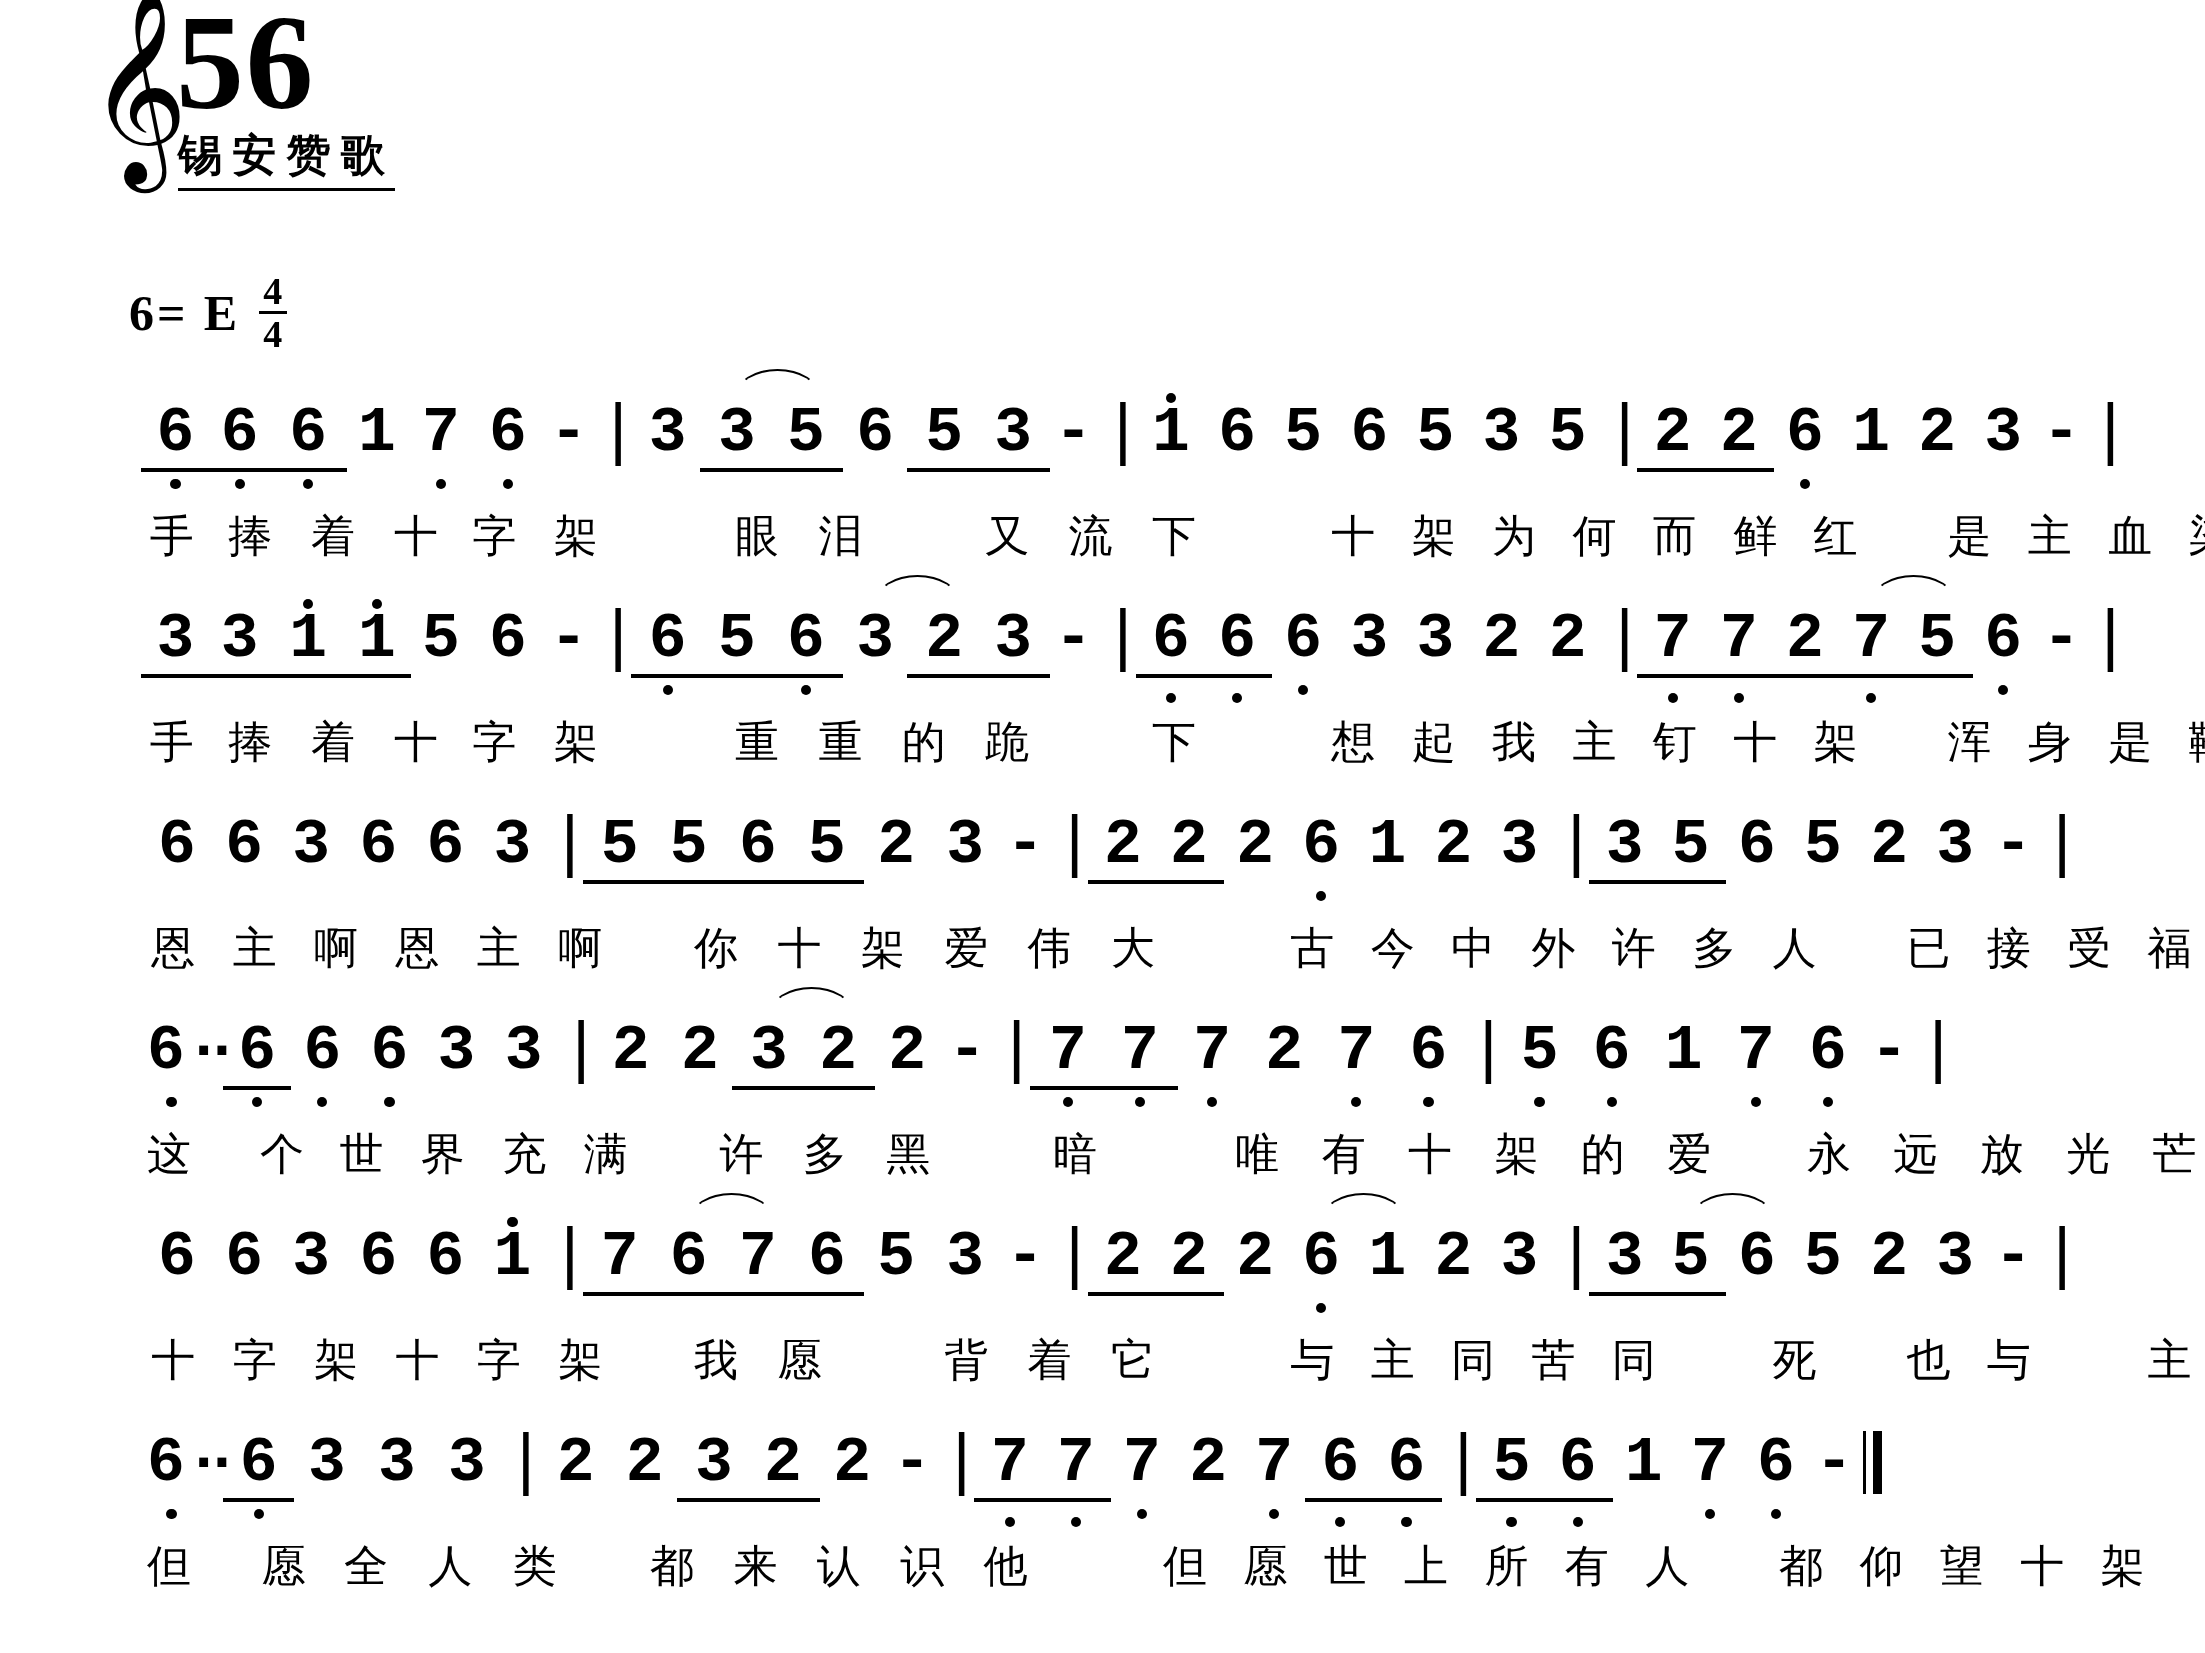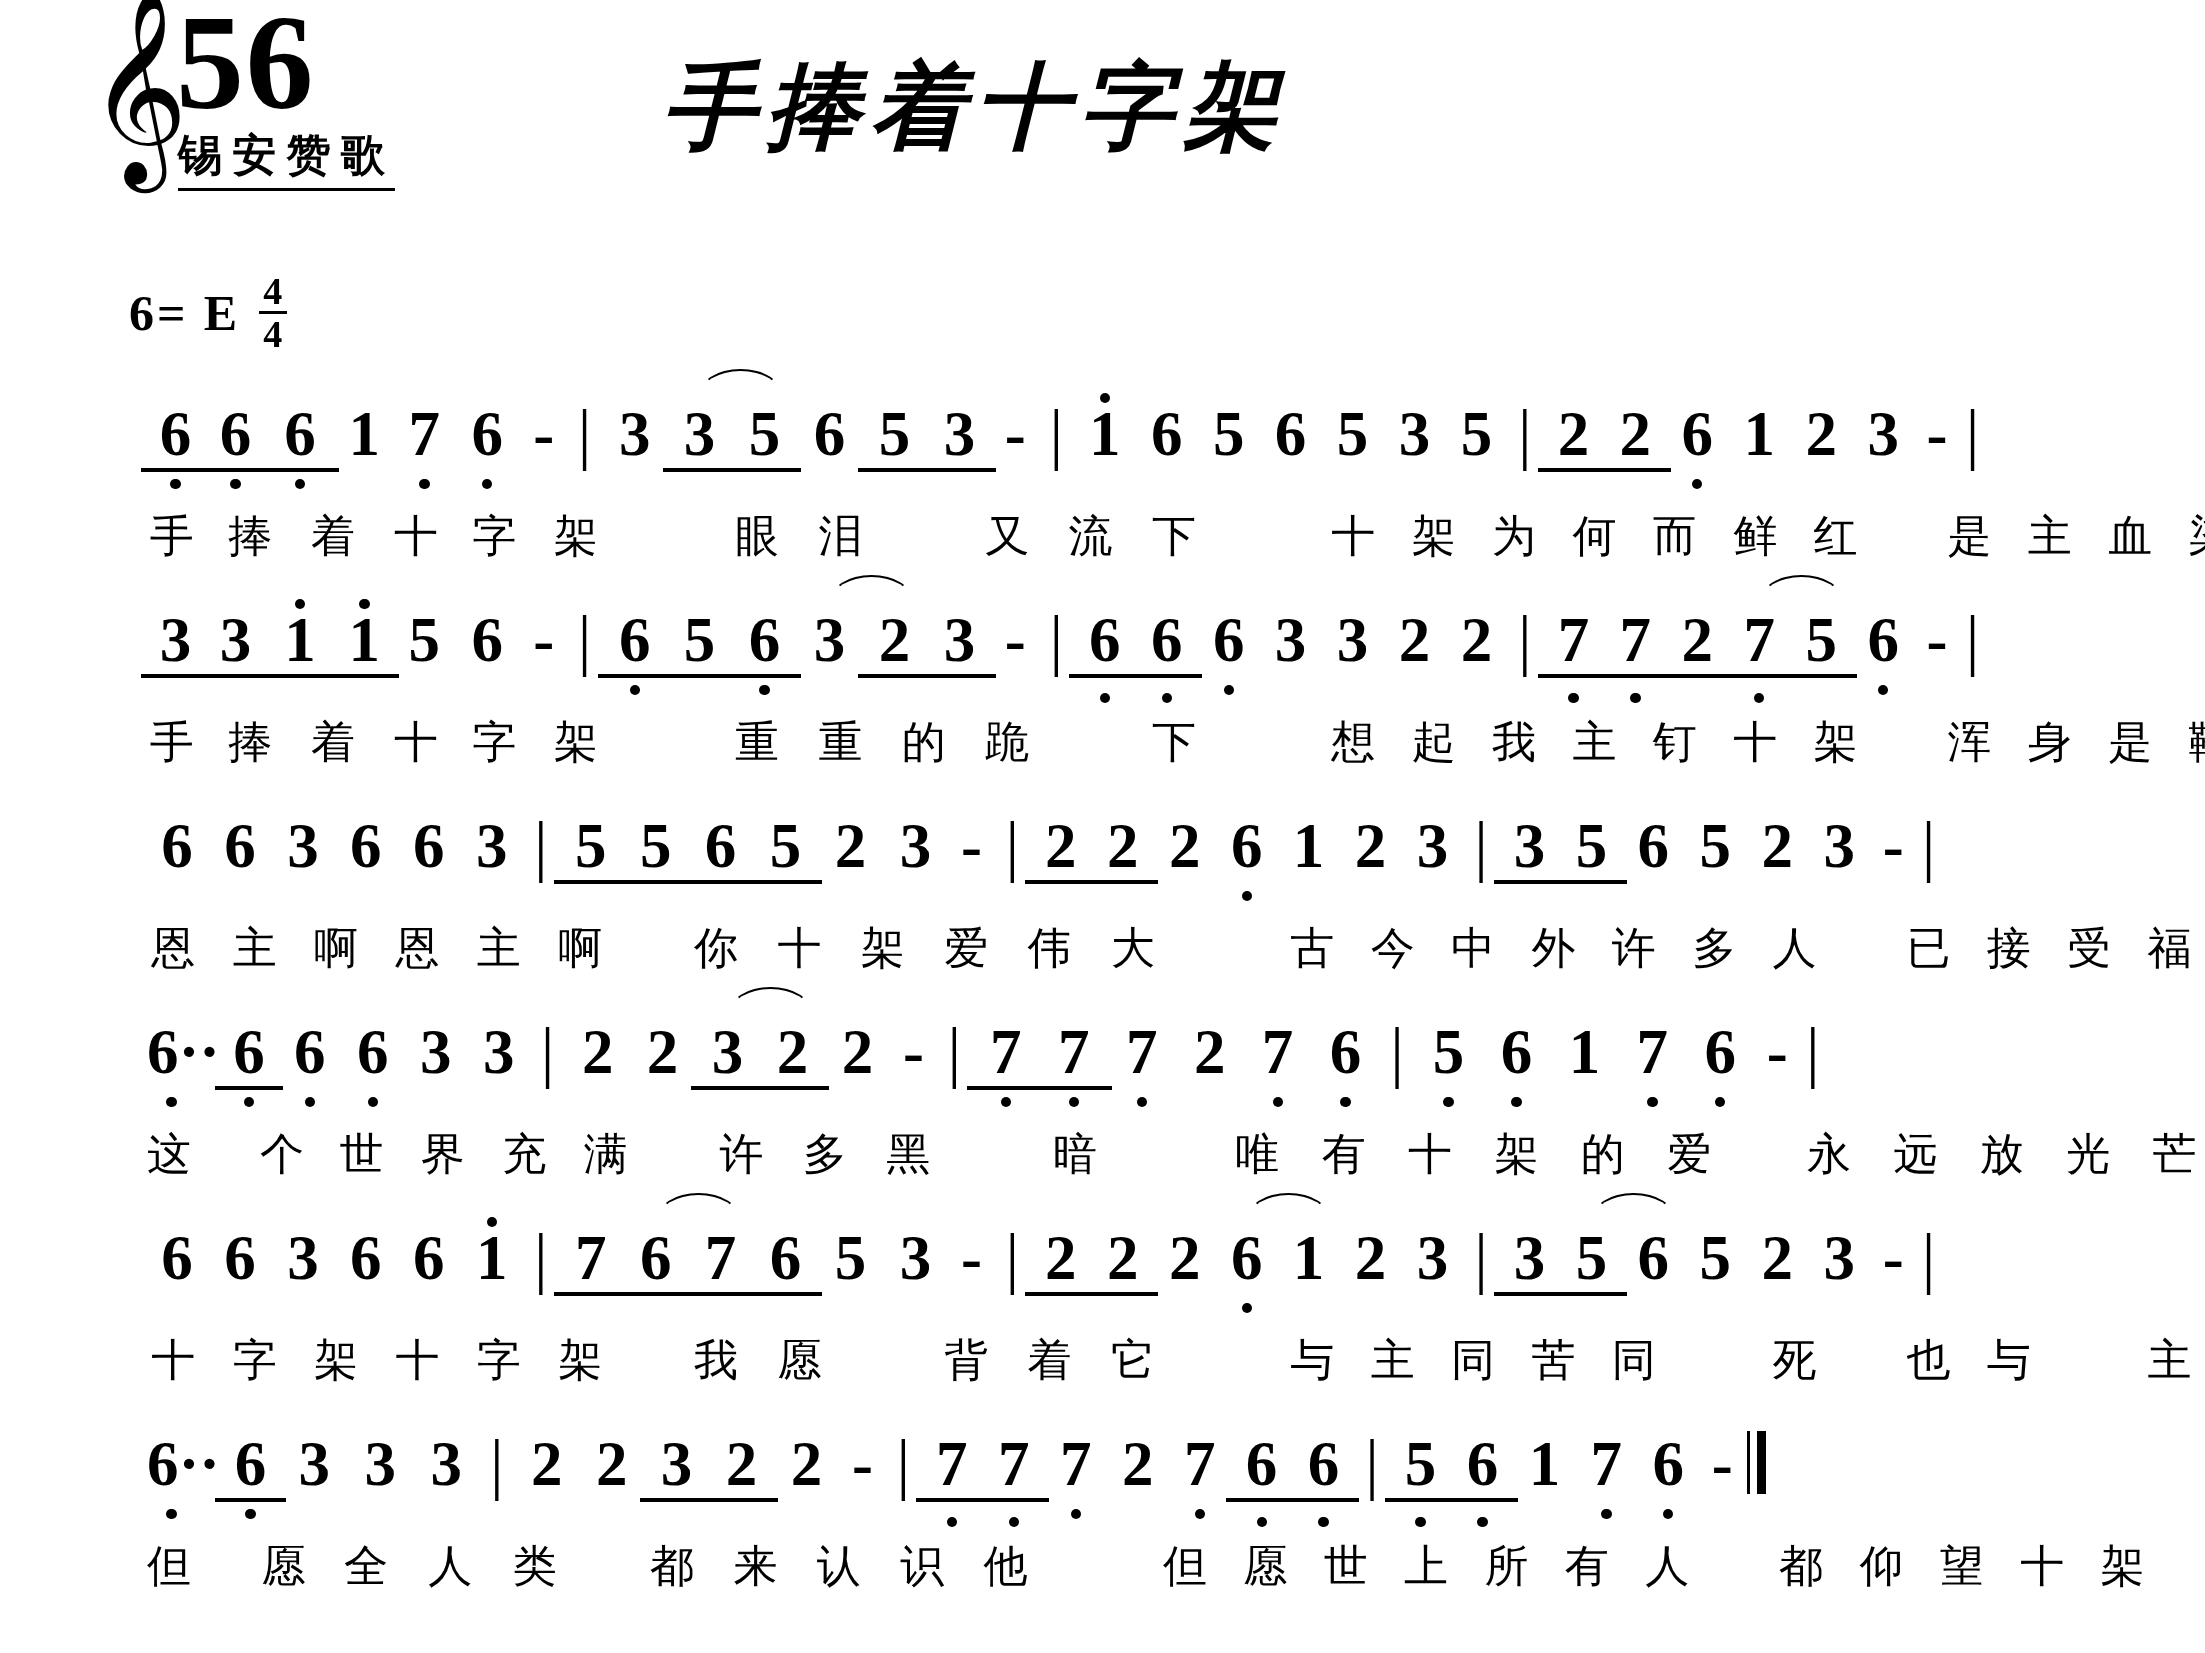--- a/index.html
+++ b/index.html
@@ -119,21 +119,21 @@
   }
   .system {
     position: relative;
     height: 206px;
   }
   .note-line {
     position: relative;
     height: 110px;
     margin-left: 147px;
     white-space: nowrap;
-    font-family: Liberation Serif, serif;
+    font-family: Liberation Mono, monospace;
   }
   .lyric-line {
     position: relative;
     margin-left: 147px;
     height: 81px;
     white-space: nowrap;
     font-family: "DejaVu Sans", sans-serif;
     font-size: 44px;
     letter-spacing: 7.4px;
   }
@@ -242,21 +242,20 @@
 <body>
 
 <div id="header">
 
   <div id="song-number-block">
     <div id="clef-icon">𝄞</div>
     <div id="song-number">56</div>
     <div id="collection-name">锡安赞歌</div>
   </div>
 
-  <div id="song-title">手捧着十字架</div>
 </div>
 
 <div id="meta-row">
   <span id="key-sig">6= E</span>
   <span id="time-sig">
     <span class="num">4</span>
     <span class="den">4</span>
   </span>
 </div>
 

